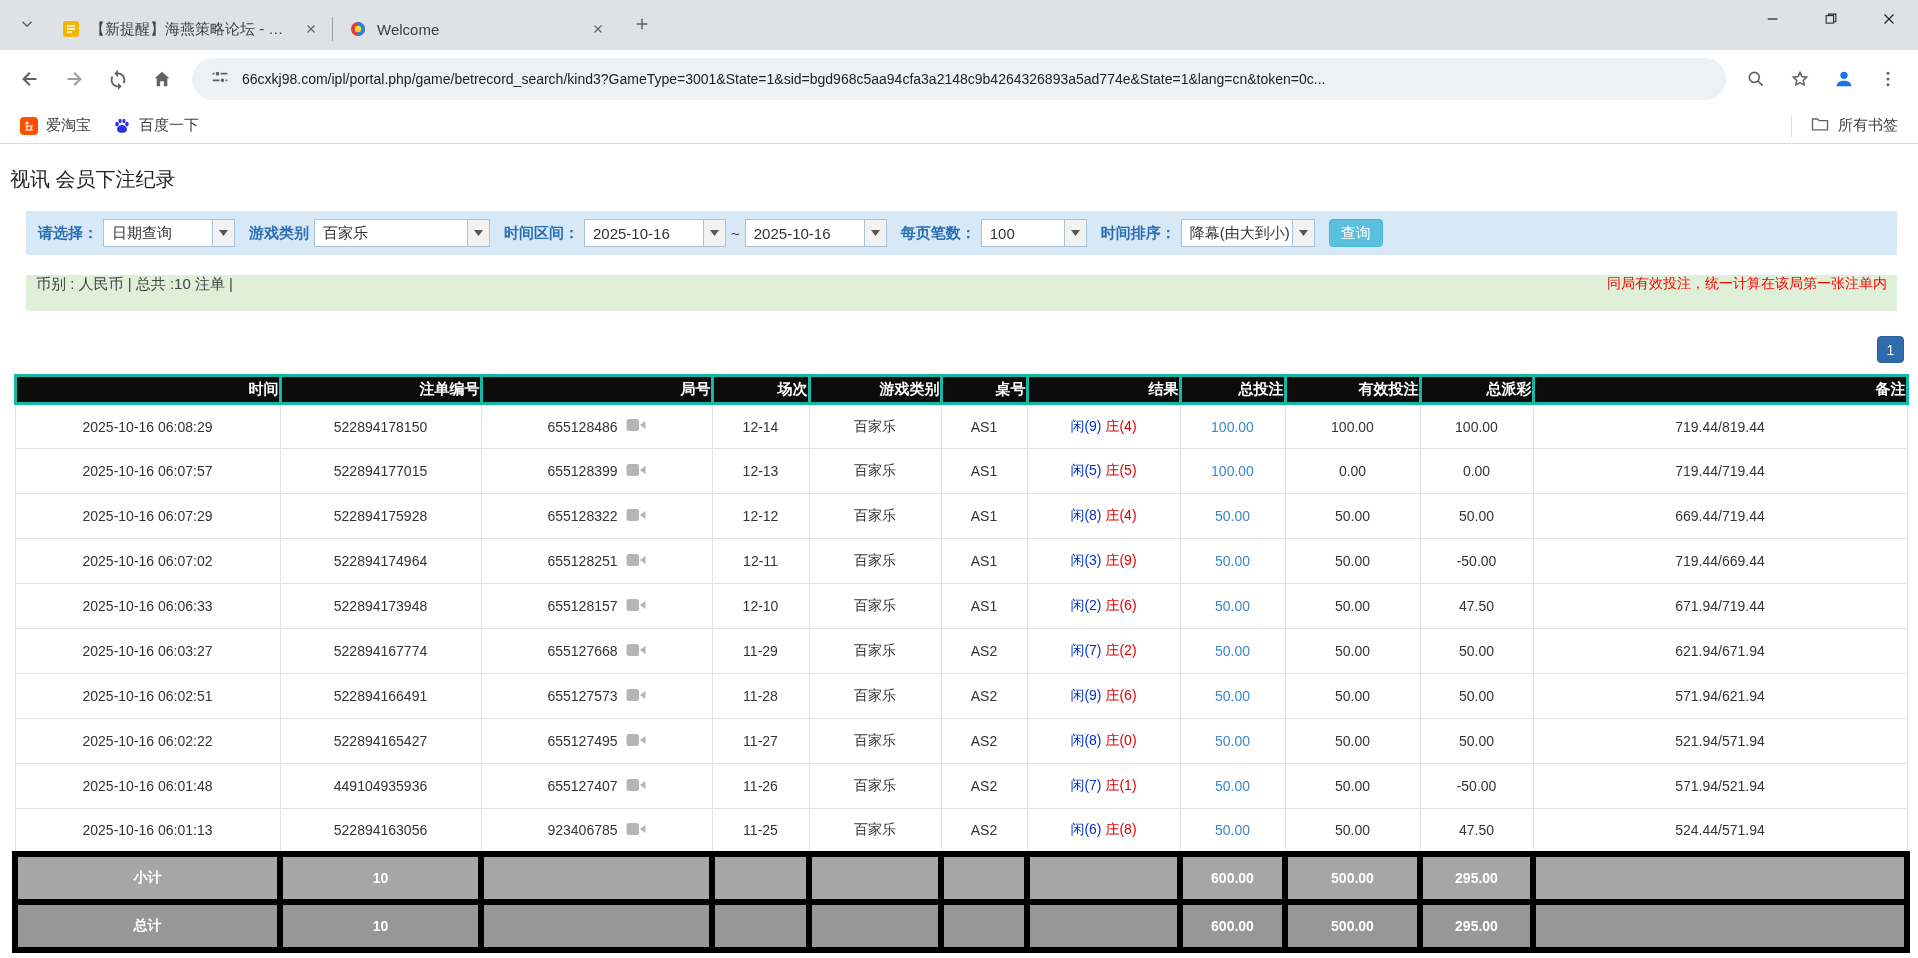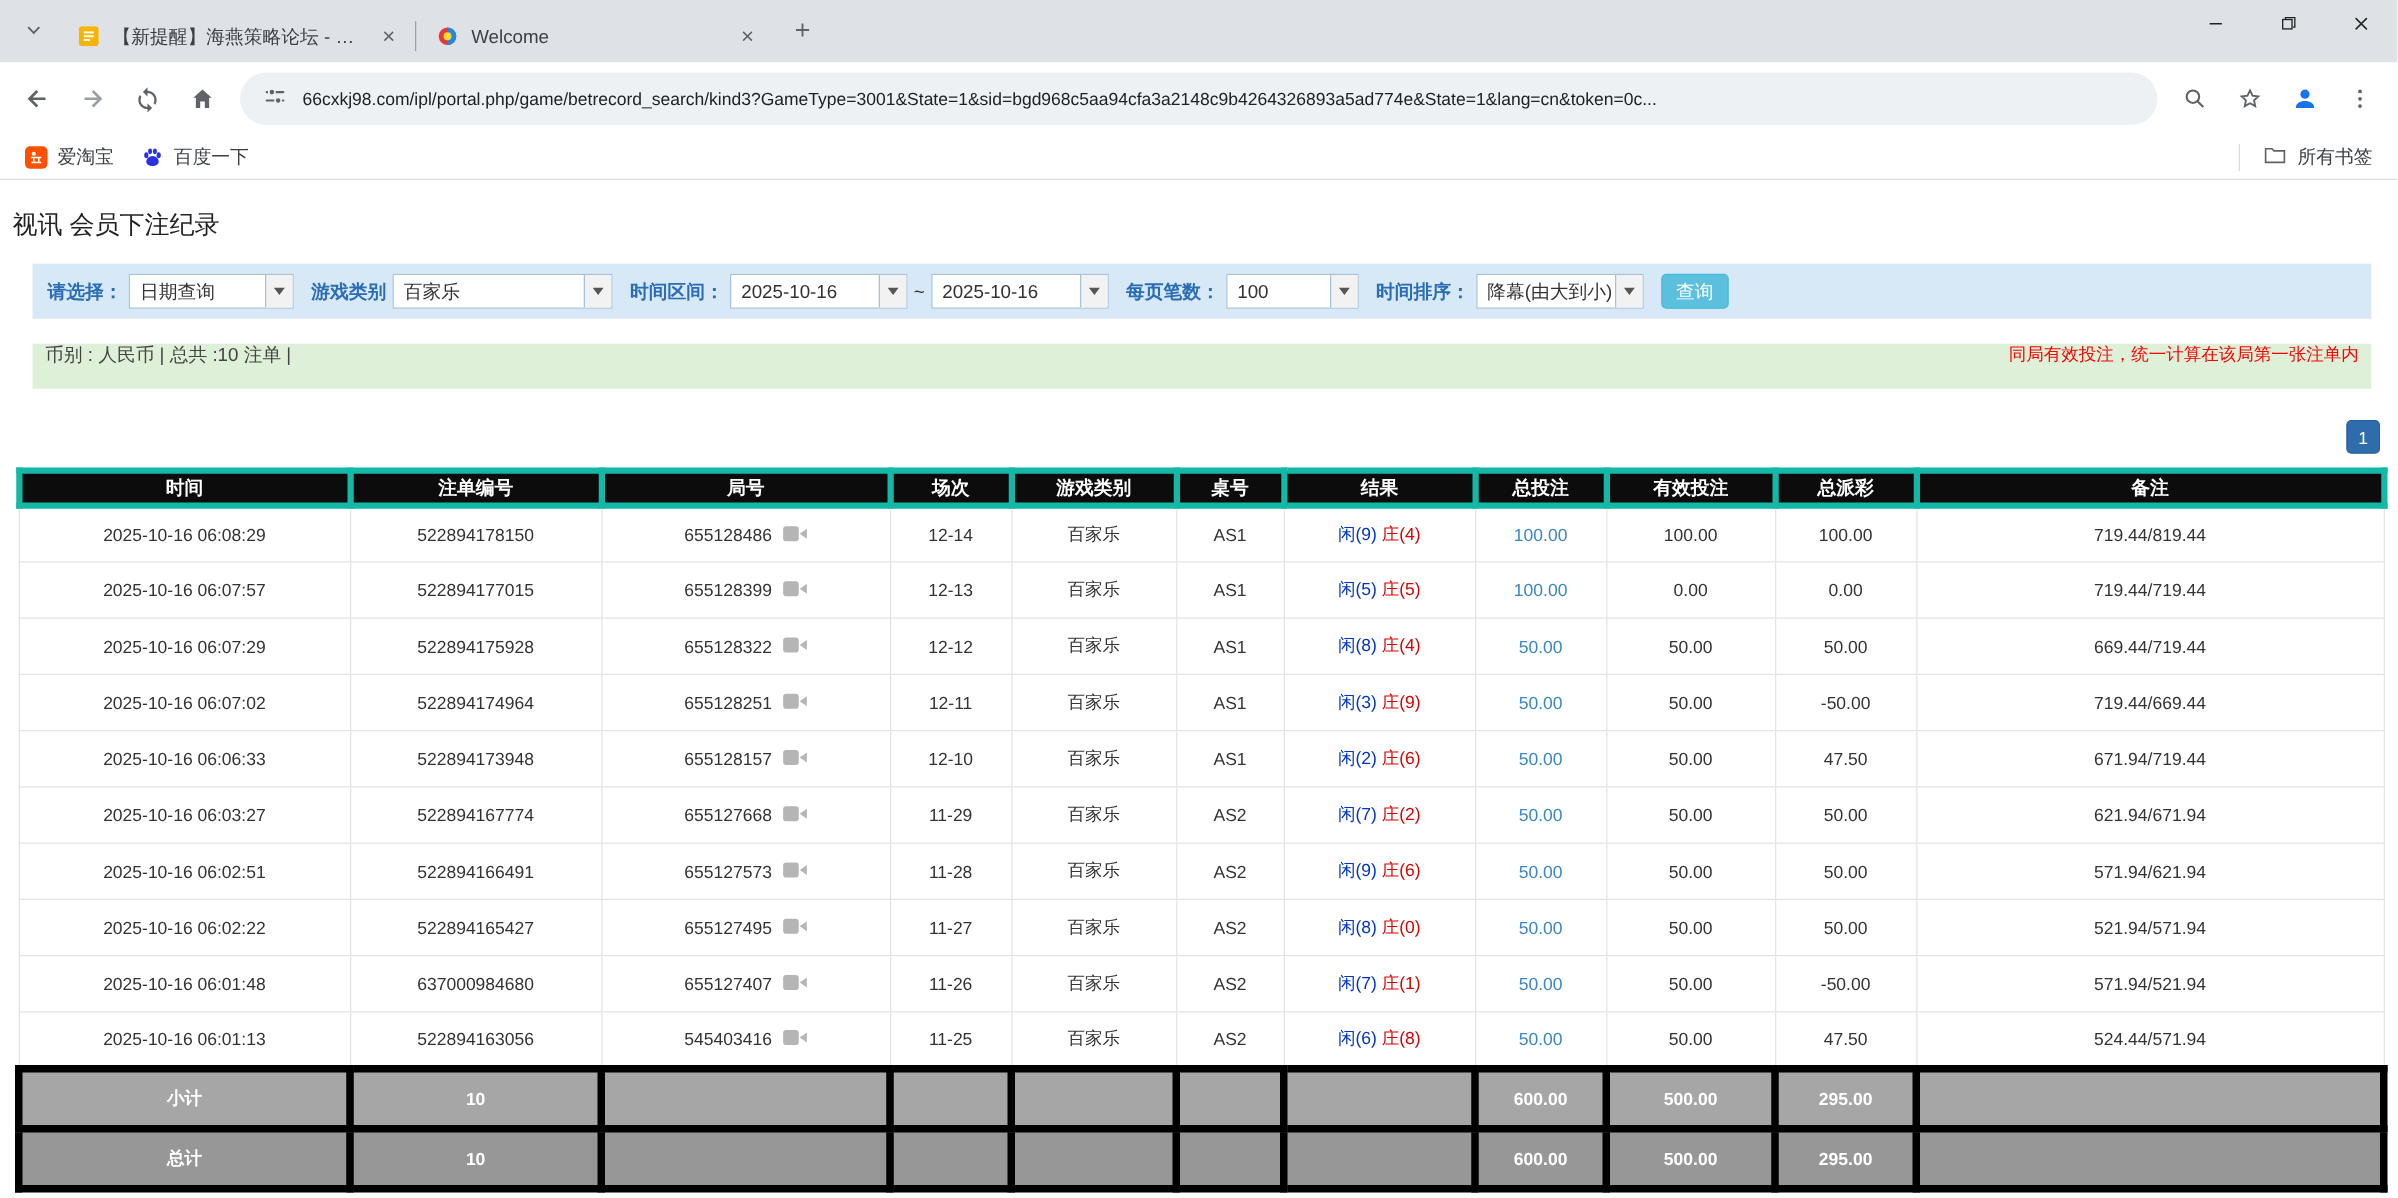--- a/index.html
+++ b/index.html
@@ -67,21 +67,21 @@
   .infobar .info { font-size: 15px; color: #444; }
   .infobar .warn { font-size: 14px; color: #f00; }
 
   .pager { display: flex; justify-content: flex-end; margin: 25px 0 11px 0; }
   .pager.bottom { margin: 6px 0 0 0; }
   .pg { width: 27px; height: 27px; background: #2e6cab; border: 1px solid #2a619b; color: #fff; font-size: 14px;
         display: flex; align-items: center; justify-content: center; border-radius: 4px; }
 
   table.records { border-collapse: collapse; width: 1892px; table-layout: fixed; }
   .records th { background: #0c0c0c; color: #fff; font-size: 15px; font-weight: bold; height: 28px;
-                border: 5px solid #14b8a6; text-align: center; }
+                border: 3px solid #14b8a6; text-align: right; }
   .records tbody td { height: 45px; text-align: center; font-size: 14px; color: #333;
                       border: 1px solid #e3e3e3; background: #fff; }
   .records tfoot td { height: 48px; text-align: center; font-size: 14px; font-weight: bold; color: #fff;
                       background: #a6a6a6; border: 6px solid #000000; }
   .records tr.total-row td { background: #979797; }
   .round-no { margin-right: 8px; vertical-align: middle; }
   .cam { vertical-align: middle; display: inline-block; }
   .player { color: #0033cc; }
   .banker { color: #dd0000; }
   .bet-link { color: #3a87c8; text-decoration: none; cursor: pointer; }
@@ -490,38 +490,38 @@
           <td>百家乐</td>
           <td>AS2</td>
           <td><span class="player">闲(8)</span> <span class="banker">庄(0)</span></td>
           <td><a class="bet-link">50.00</a></td>
           <td>50.00</td>
           <td>50.00</td>
           <td>521.94/571.94</td>
         </tr>
         <tr>
           <td>2025-10-16 06:01:48</td>
-          <td>637000984680</td>
+          <td>449104935936</td>
           <td><span class="round-no">655127407</span><span class="cam"><svg width="20" height="14" viewBox="0 0 20 14">
                 <rect x="0.5" y="1" width="12.5" height="12" rx="2.5" fill="#b5b5b5"></rect>
                 <path d="M13.8 7l5.7-4v8z" fill="#b5b5b5"></path>
               </svg></span></td>
           <td>11-26</td>
           <td>百家乐</td>
           <td>AS2</td>
           <td><span class="player">闲(7)</span> <span class="banker">庄(1)</span></td>
           <td><a class="bet-link">50.00</a></td>
           <td>50.00</td>
           <td class="neg">-50.00</td>
           <td>571.94/521.94</td>
         </tr>
         <tr>
           <td>2025-10-16 06:01:13</td>
           <td>522894163056</td>
-          <td><span class="round-no">545403416</span><span class="cam"><svg width="20" height="14" viewBox="0 0 20 14">
+          <td><span class="round-no">923406785</span><span class="cam"><svg width="20" height="14" viewBox="0 0 20 14">
                 <rect x="0.5" y="1" width="12.5" height="12" rx="2.5" fill="#b5b5b5"></rect>
                 <path d="M13.8 7l5.7-4v8z" fill="#b5b5b5"></path>
               </svg></span></td>
           <td>11-25</td>
           <td>百家乐</td>
           <td>AS2</td>
           <td><span class="player">闲(6)</span> <span class="banker">庄(8)</span></td>
           <td><a class="bet-link">50.00</a></td>
           <td>50.00</td>
           <td>47.50</td>

